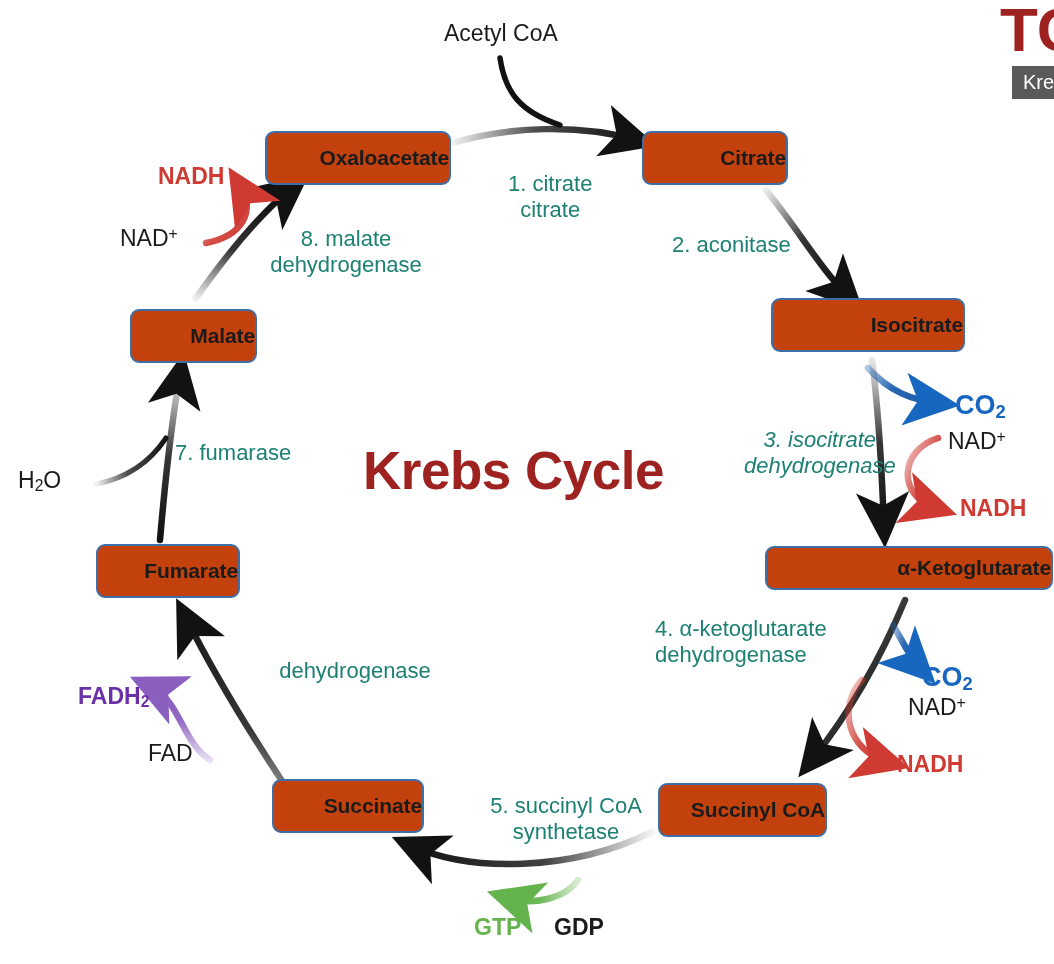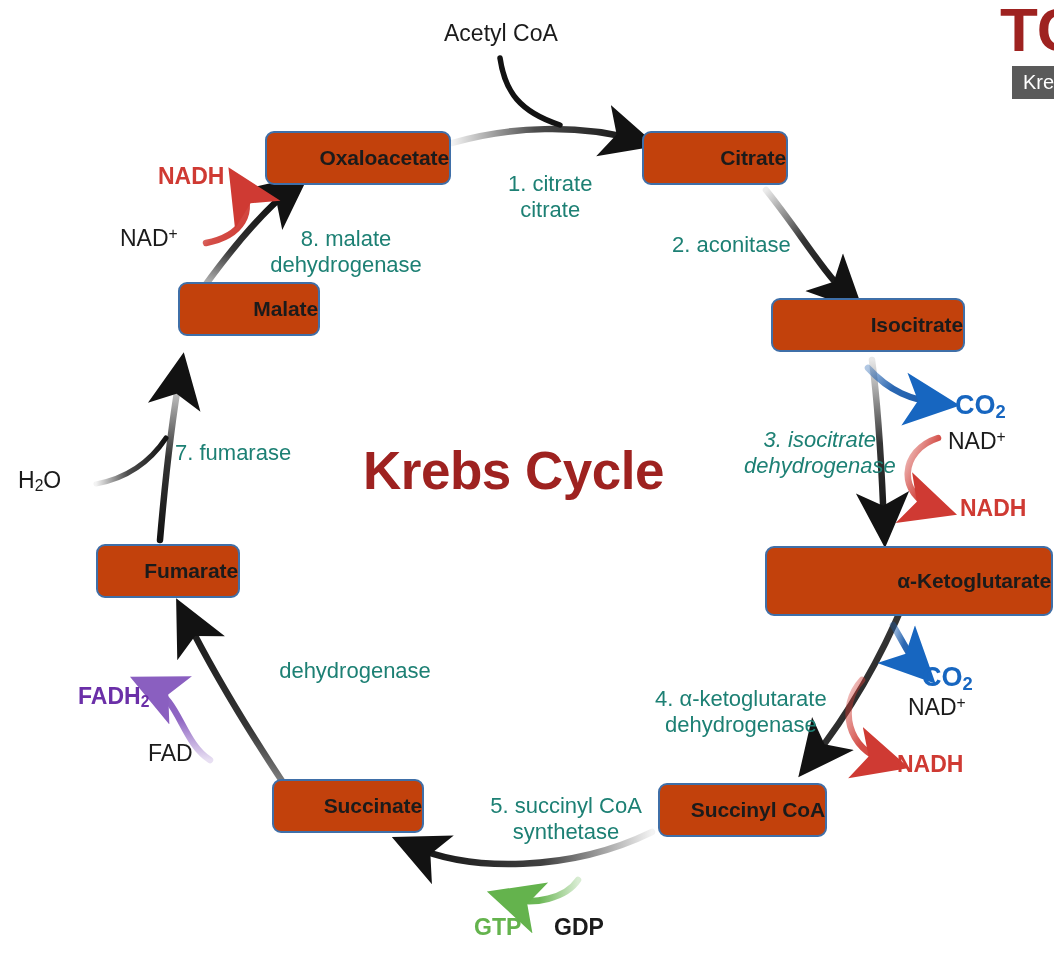--- a/index.html
+++ b/index.html
@@ -221,55 +221,55 @@
   </div>
 
   <div class="node" style="left:642px; top:131px; width:146px; height:54px;">
     <span>Citrate</span>
   </div>
 
   <div class="node" style="left:771px; top:298px; width:194px; height:54px;">
     <span>Isocitrate</span>
   </div>
 
-  <div class="node" style="left:765px; top:546px; width:288px; height:70px;">
+  <div class="node" style="left:765px; top:546px; width:288px; height:44px;">
     <span>α-Ketoglutarate</span>
   </div>
 
   <div class="node" style="left:658px; top:783px; width:169px; height:54px;">
     <span>Succinyl CoA</span>
   </div>
 
   <div class="node" style="left:272px; top:779px; width:152px; height:54px;">
     <span>Succinate</span>
   </div>
 
   <div class="node" style="left:96px; top:544px; width:144px; height:54px;">
     <span>Fumarate</span>
   </div>
 
-  <div class="node" style="left:130px; top:282px; width:142px; height:54px;margin-left:48px;">
+  <div class="node" style="left:130px; top:309px; width:127px; height:54px;">
     <span>Malate</span>
   </div>
 
   <div class="lbl enz" style="left:508px; top:135px; text-align:center;margin-top:36px;">
     <div>1. citrate</div>
     <div>citrate</div>
   </div>
 
   <div class="lbl enz" style="left:672px; top:232px;">
     <div>2. aconitase</div>
   </div>
 
   <div class="lbl enz" style="left:744px; top:427px; text-align:center;font-style:italic;">
     <div>3. isocitrate</div>
     <div>dehydrogenase</div>
   </div>
 
-  <div class="lbl enz" style="left:655px; top:686px; text-align:center;">
+  <div class="lbl enz" style="left:655px; top:616px; text-align:left;">
     <div>4. α-ketoglutarate</div>
     <div>dehydrogenase</div>
   </div>
 
   <div class="lbl enz" style="left:478px; top:793px; text-align:center; width:176px;">
     <div>5. succinyl CoA</div>
     <div>synthetase</div>
   </div>
 
   <div class="lbl enz" style="left:262px; top:658px; text-align:center; width:186px;">

